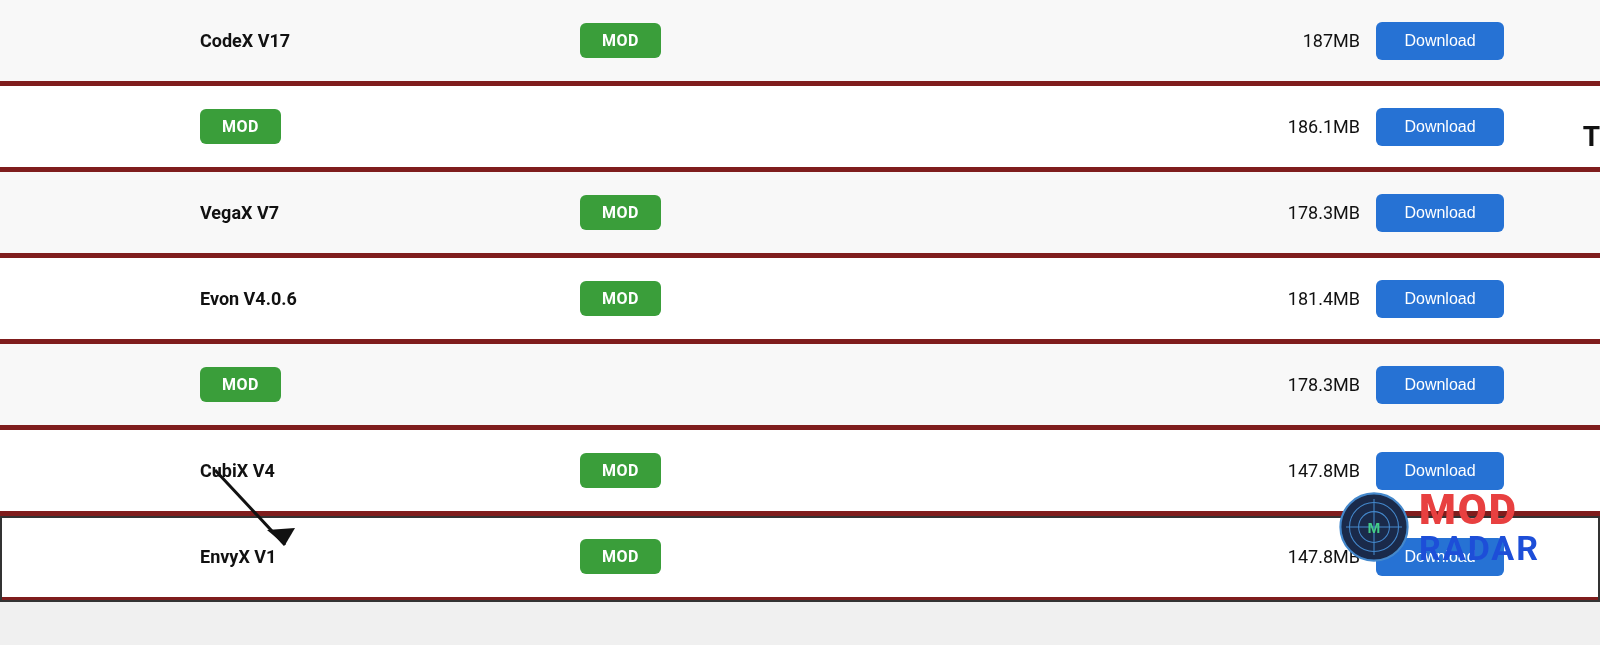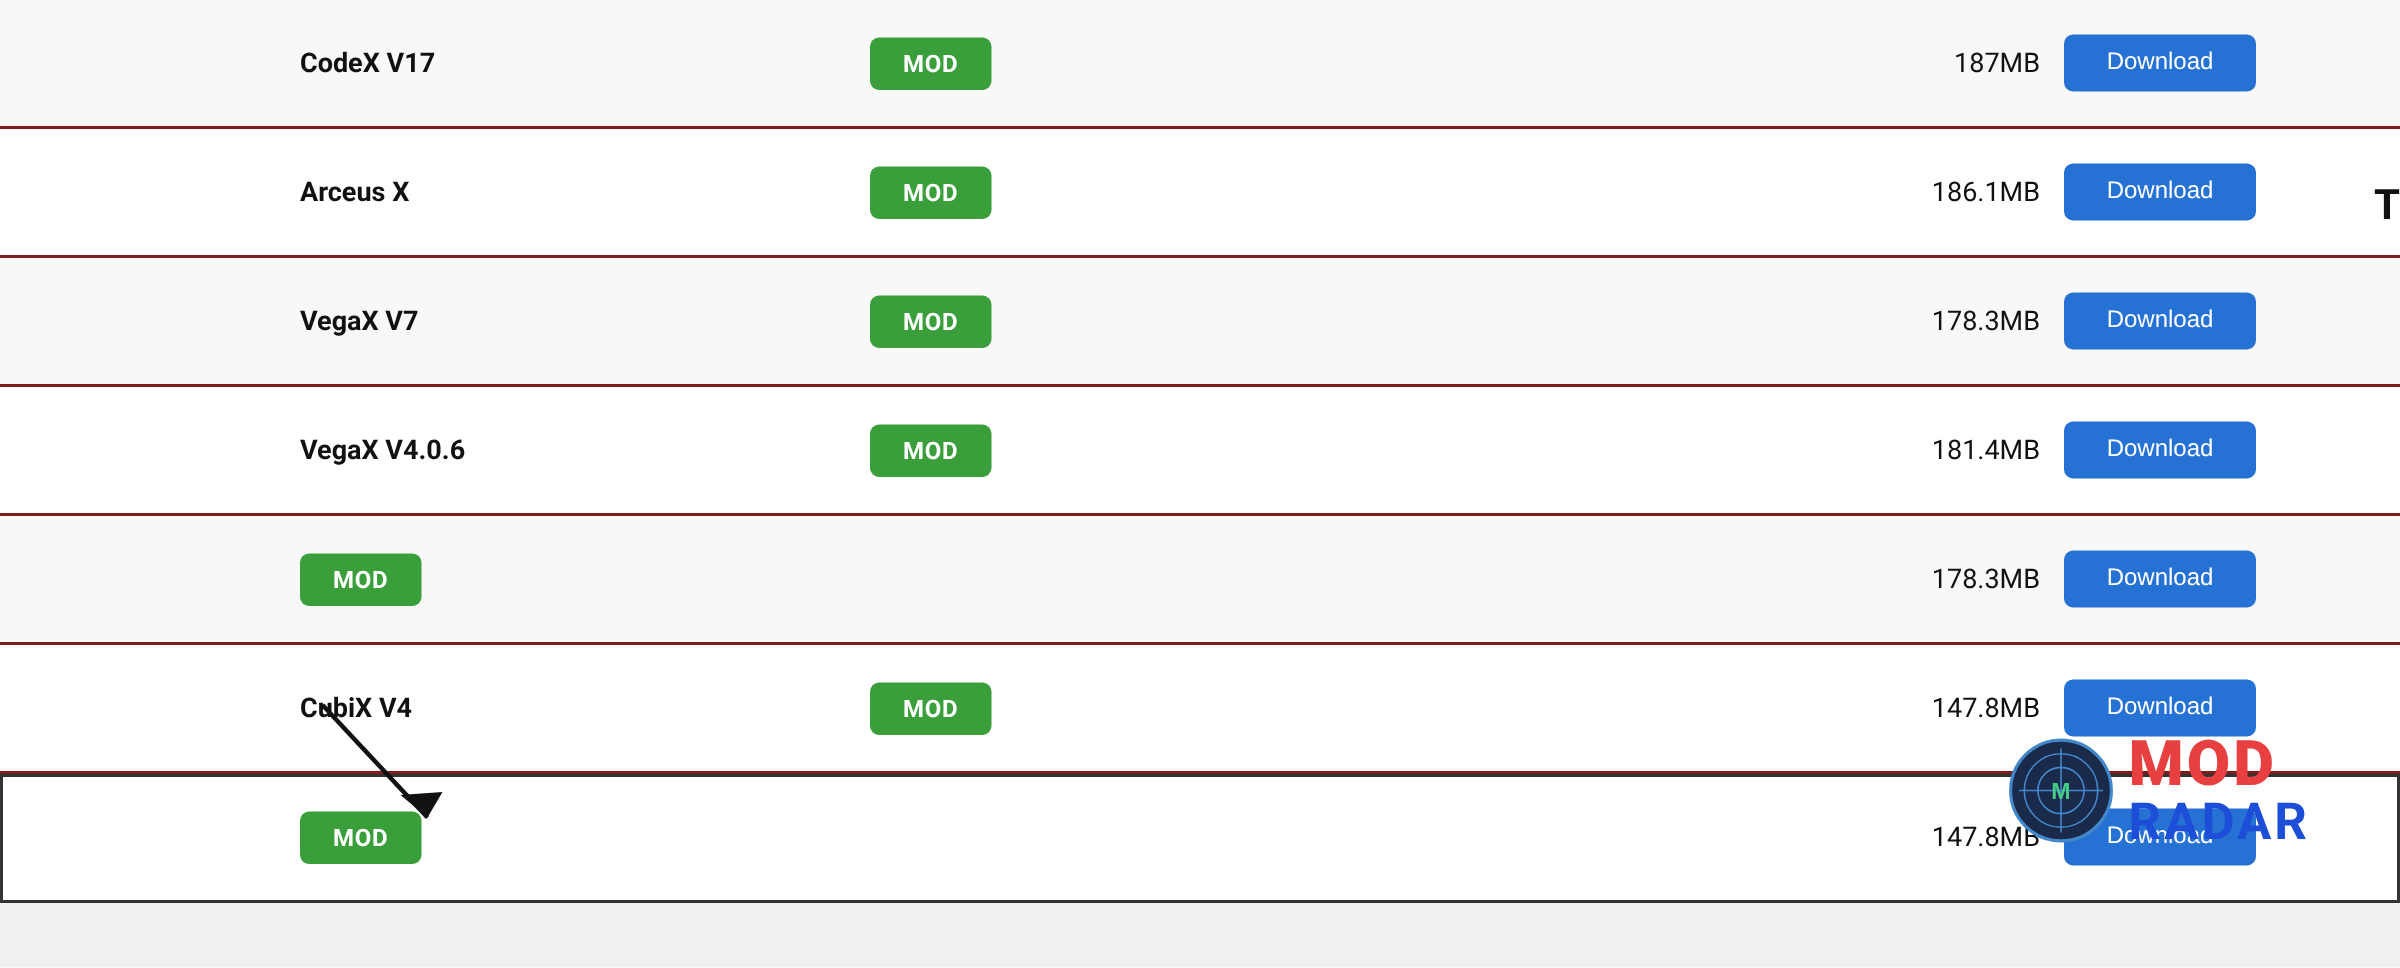--- a/index.html
+++ b/index.html
@@ -20,21 +20,21 @@
     .table-container {
       width: 100%;
       background: #fff;
     }
 
     .table-row {
       display: flex;
       align-items: center;
       padding: 0 80px 0 200px;
       min-height: 86px;
-      border-bottom: 2px solid #7f1d1d;
+      border-bottom: 5px solid #7f1d1d;
     }
 
     .table-row:nth-child(odd) {
       background: #f8f8f8;
     }
 
     .table-row:nth-child(even) {
       background: #ffffff;
     }
 
@@ -159,41 +159,40 @@
       <div class="col-name">CodeX V17</div>
       <div class="col-badge">
         <span class="mod-badge">MOD</span>
       </div>
       <div class="col-size">187MB</div>
       <div class="col-action">
         <button class="download-btn">Download</button>
       </div>
     </div>
     <div class="table-row">
-      <div class="col-name">Arceus X</div>
       <div class="col-badge">
         <span class="mod-badge">MOD</span>
       </div>
       <div class="col-size">186.1MB</div>
       <div class="col-action">
         <button class="download-btn">Download</button>
       </div>
     </div>
     <div class="table-row">
       <div class="col-name">VegaX V7</div>
       <div class="col-badge">
         <span class="mod-badge">MOD</span>
       </div>
       <div class="col-size">178.3MB</div>
       <div class="col-action">
         <button class="download-btn">Download</button>
       </div>
     </div>
     <div class="table-row">
-      <div class="col-name">VegaX V4.0.6</div>
+      <div class="col-name">Evon V4.0.6</div>
       <div class="col-badge">
         <span class="mod-badge">MOD</span>
       </div>
       <div class="col-size">181.4MB</div>
       <div class="col-action">
         <button class="download-btn">Download</button>
       </div>
     </div>
     <div class="table-row">
       <div class="col-badge">
@@ -208,20 +207,21 @@
       <div class="col-name">CubiX V4</div>
       <div class="col-badge">
         <span class="mod-badge">MOD</span>
       </div>
       <div class="col-size">147.8MB</div>
       <div class="col-action">
         <button class="download-btn">Download</button>
       </div>
     </div>
     <div class="table-row highlighted">
+      <div class="col-name">EnvyX V1</div>
       <div class="col-badge">
         <span class="mod-badge">MOD</span>
       </div>
       <div class="col-size">147.8MB</div>
       <div class="col-action">
         <button class="download-btn">Download</button>
       </div>
     </div>
   </div>
 

